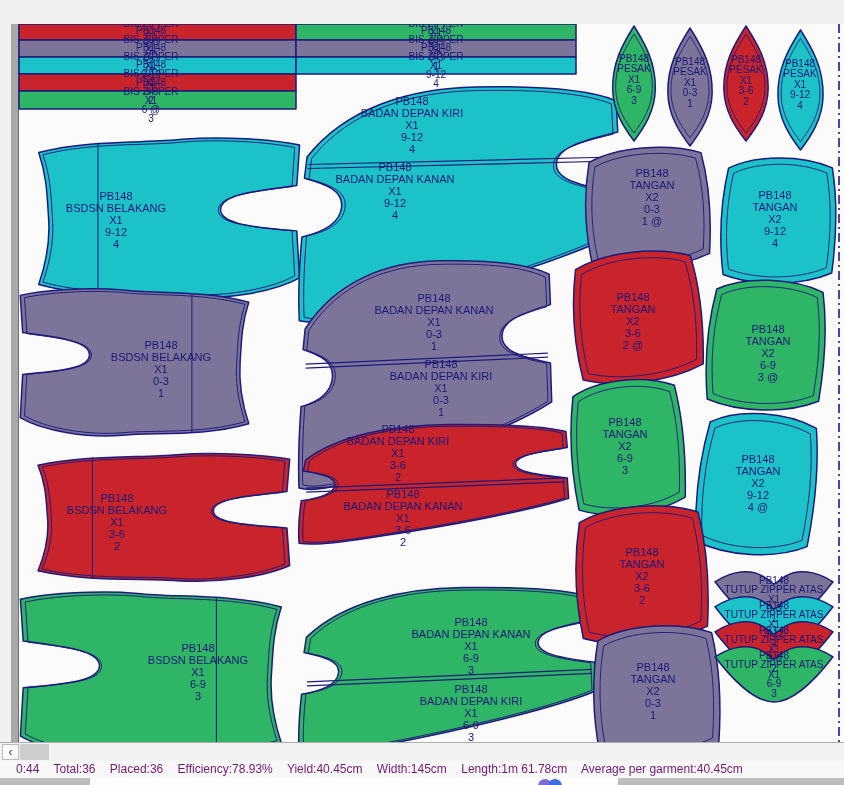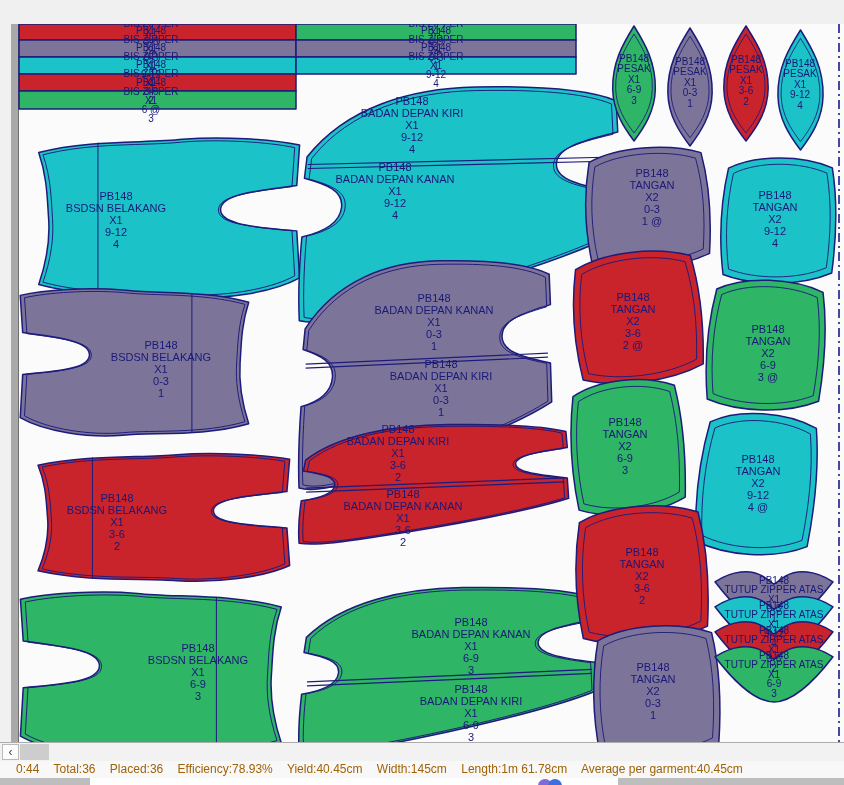--- a/index.html
+++ b/index.html
@@ -8,21 +8,21 @@
   .marker-wrap{position:absolute;left:11px;top:0;width:672px;height:742px;margin-top:24px;}
   .hscroll{position:absolute;left:0;top:742px;width:844px;height:19px;
            background:#F2F2F2;border-top:1px solid #ADADAD;box-sizing:border-box;
            display:flex;align-items:center;}
   .scroll-btn{width:17px;height:16px;margin-left:2px;background:#FDFDFD;
               border:1px solid #B9B9B9;box-sizing:border-box;display:flex;
               align-items:center;justify-content:center;font-size:12px;color:#444;
               line-height:1;user-select:none;}
   .scroll-thumb{width:29px;height:16px;background:#CDCDCD;margin-left:1px;}
   .statusbar{position:absolute;left:0;top:761px;width:844px;height:17px;
-             background:#F8F8F8;font-size:12px;color:#a16207;line-height:17px;
+             background:#F8F8F8;font-size:12px;color:#701a75;line-height:17px;
              padding-left:16px;box-sizing:border-box;white-space:nowrap;}
   .statusbar span{margin-right:11px;}
   .bottom-strip{position:absolute;left:0;top:778px;width:844px;height:7px;background:#BDBDBD;overflow:hidden;}
   .bottom-inset{position:absolute;left:90px;top:0;width:528px;height:7px;background:#FEFEFE;overflow:hidden;}
   .dot{position:absolute;border-radius:50%;width:14px;height:14px;top:1px;}
   .dot.purple{left:448px;background:#7E6BD8;}
   .dot.blue{left:458px;background:#3E6FE0;}
   svg text{font-family:"Liberation Sans",sans-serif;}
 </style>
 </head>

